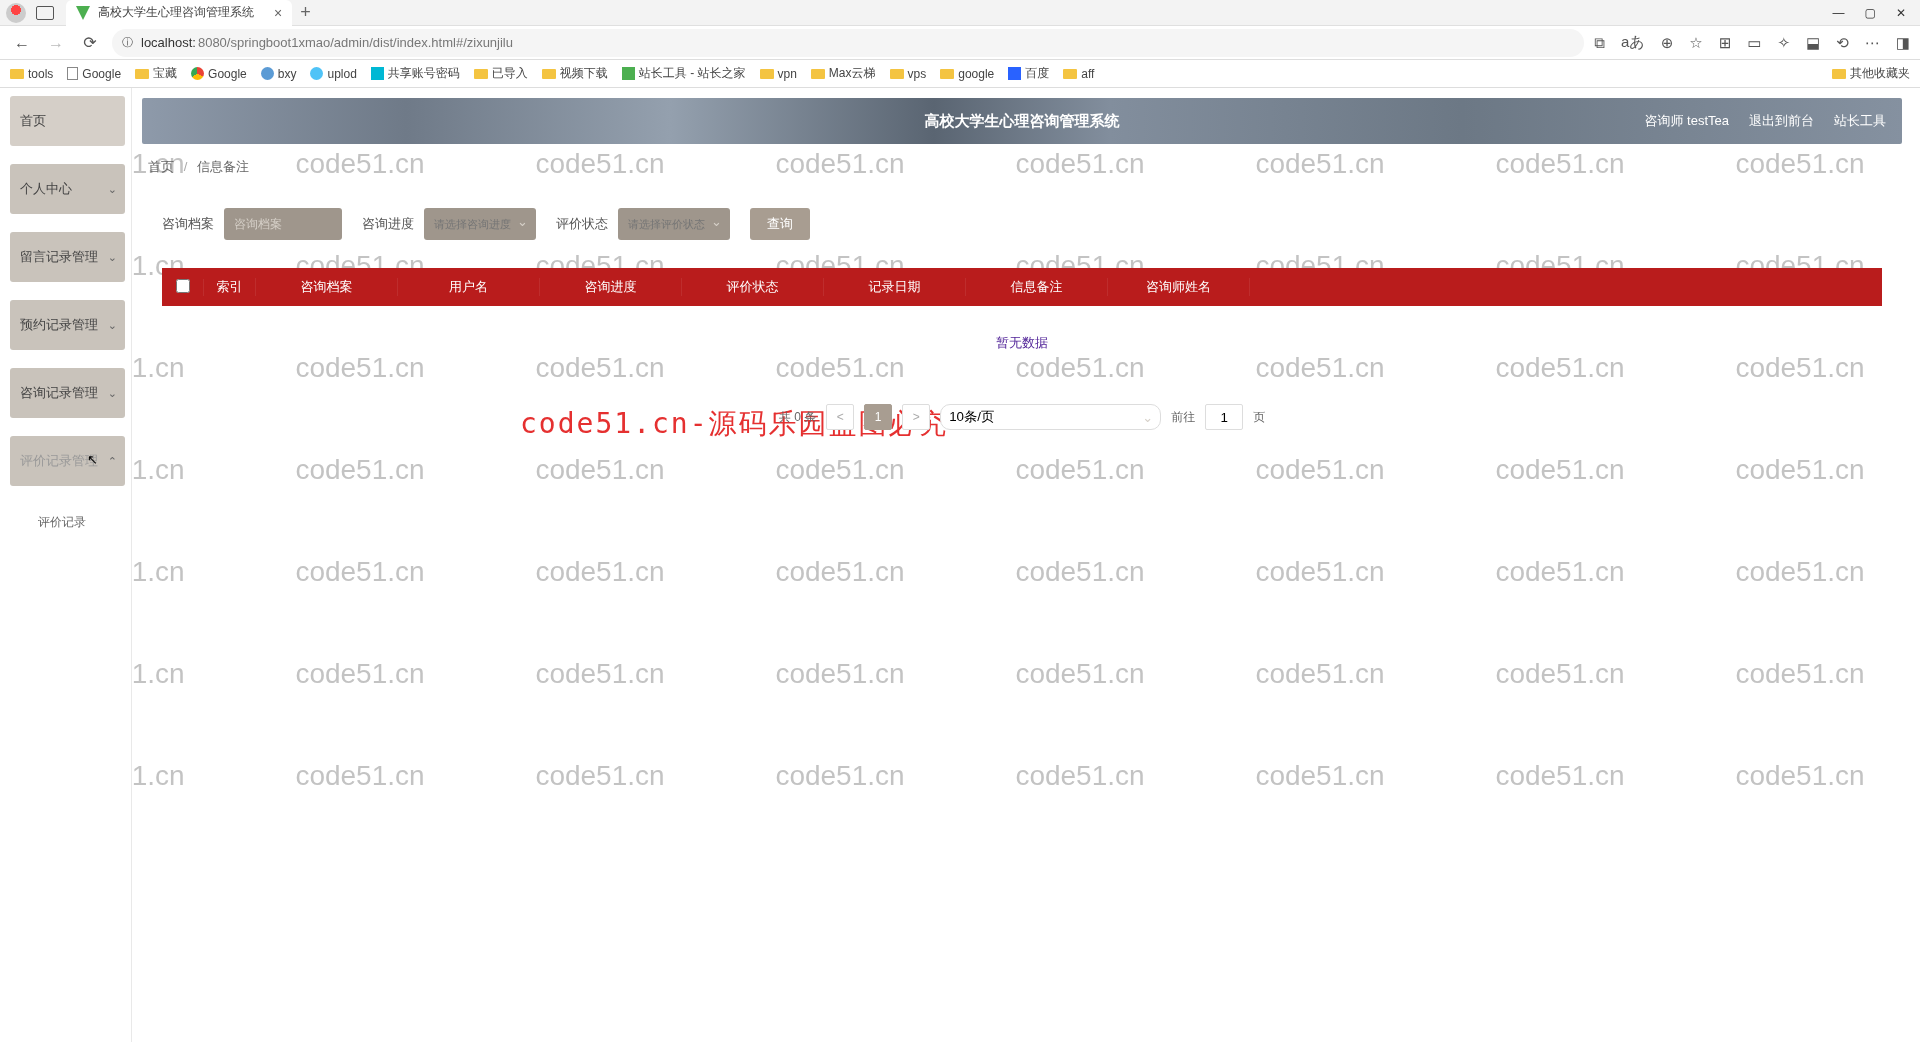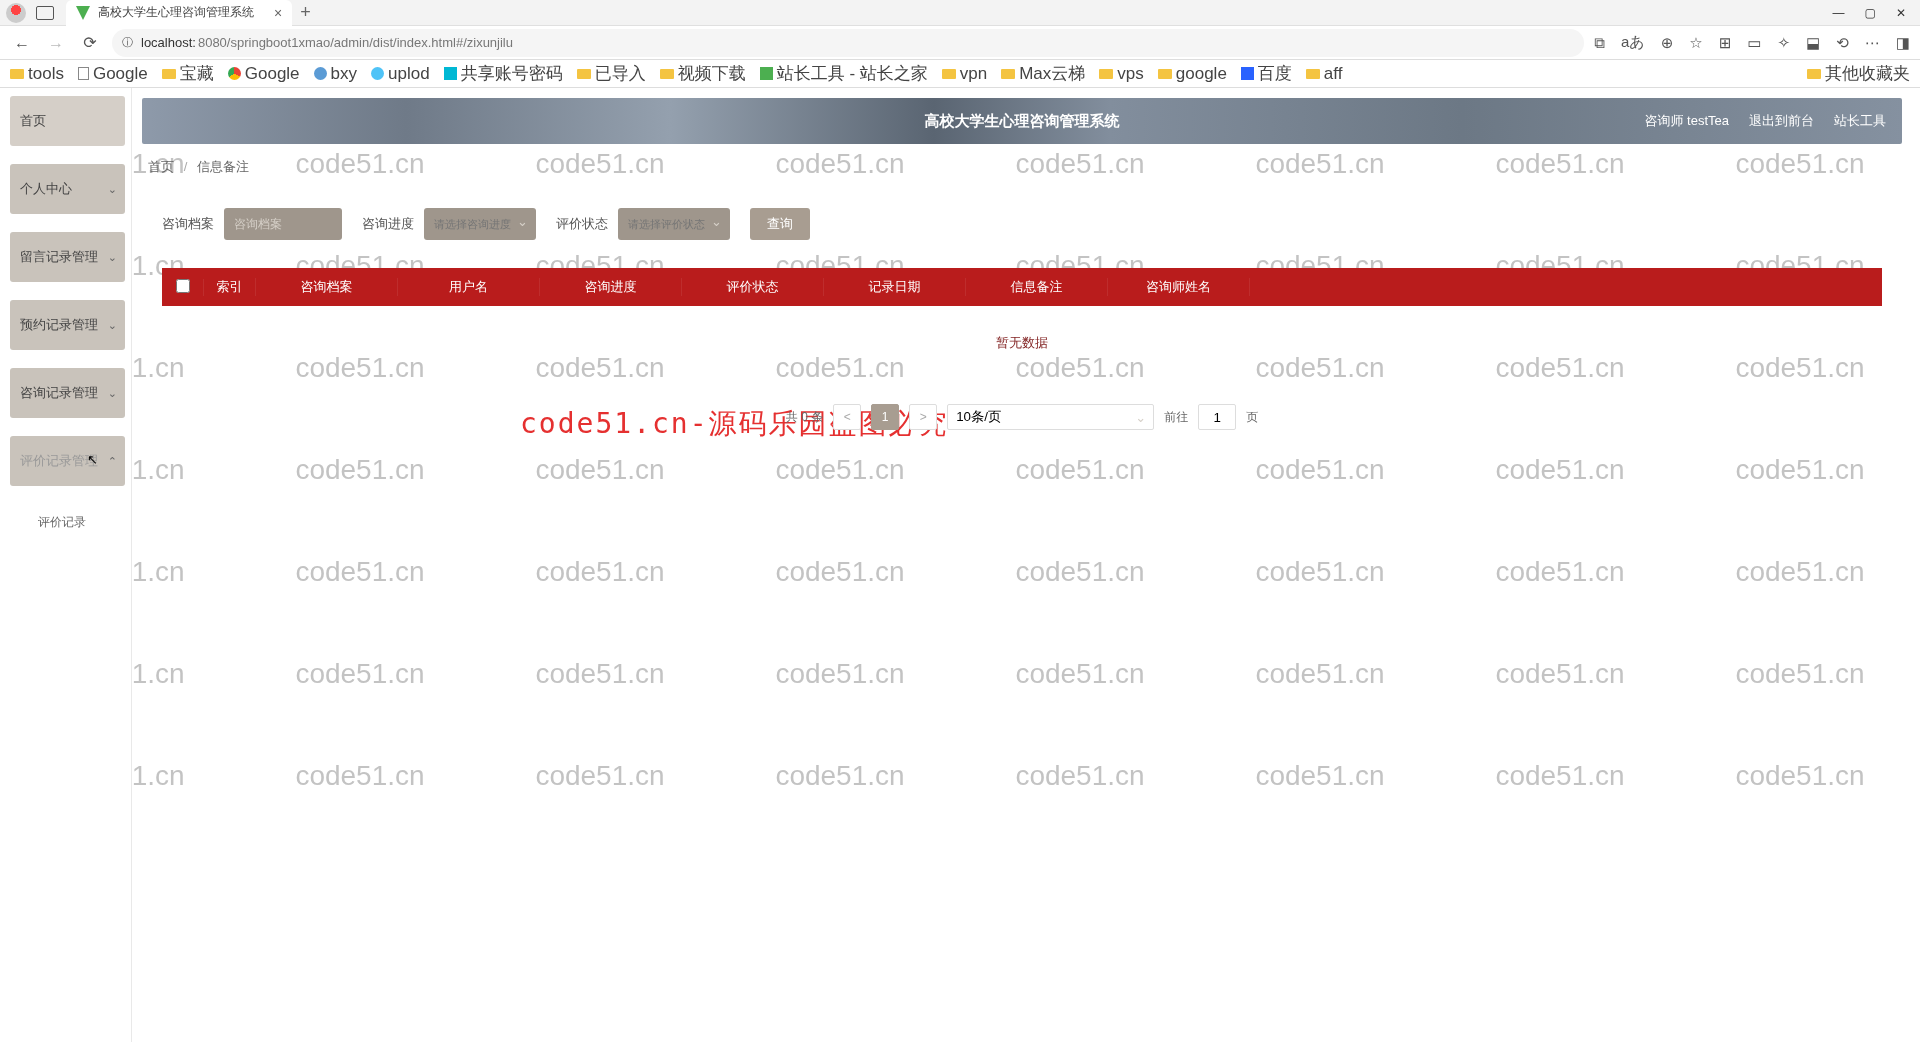--- a/index.html
+++ b/index.html
@@ -16,21 +16,21 @@
 .win-controls { margin-left: auto; display: flex; gap: 20px; padding-right: 8px; color: #333; }
 .win-controls span { font-size: 12px; cursor: pointer; }
 
 .addr-bar { height: 34px; background: #fff; display: flex; align-items: center; padding: 0 10px; gap: 10px; border-bottom: 1px solid #ddd; }
 .nav-btn { width: 24px; height: 24px; display: flex; align-items: center; justify-content: center; color: #555; font-size: 16px; }
 .url-field { flex: 1; display: flex; align-items: center; gap: 8px; padding: 0 10px; border-radius: 16px; background: #f5f5f5; height: 28px; font-size: 13px; color: #555; }
 .url-field .lock { font-size: 11px; }
 .addr-icons { display: flex; gap: 16px; color: #555; align-items: center; }
 .addr-icons span { font-size: 15px; }
 
-.bm-bar { height: 28px; background: #fff; display: flex; align-items: center; padding: 0 10px; gap: 14px; font-size: 17px; color: #444; border-bottom: 1px solid #ddd; }
+.bm-bar { height: 28px; background: #fff; display: flex; align-items: center; padding: 0 10px; gap: 14px; font-size: 12px; color: #444; border-bottom: 1px solid #ddd; }
 .bm { display: flex; align-items: center; gap: 4px; }
 .bm .folder { width: 14px; height: 10px; background: #f4c441; border-radius: 1px; }
 .bm .page { width: 11px; height: 13px; border: 1px solid #888; background: #fff; }
 .bm .gico { width: 13px; height: 13px; border-radius: 50%; background: conic-gradient(#ea4335 0 33%, #fbbc05 33% 66%, #34a853 66% 100%); }
 .bm .bico { width: 13px; height: 13px; border-radius: 50%; background: #5b9bd5; }
 .bm .rico { width: 13px; height: 13px; background: #00b8d4; }
 .bm-other { margin-left: auto; }
 
 
 .wm { position: absolute; top: 88px; left: 0; right: 0; bottom: 0; pointer-events: none; z-index: 1; overflow: hidden; }
@@ -70,26 +70,26 @@
 .th.idx { width: 52px; }
 .th.arc { width: 142px; }
 .th.usr { width: 142px; }
 .th.prg { width: 142px; }
 .th.sts { width: 142px; }
 .th.dat { width: 142px; }
 .th.rmk { width: 142px; }
 .th.nam { width: 142px; }
 .th.ops { flex: 1; }
 input[type=checkbox] { width: 14px; height: 14px; }
-.empty { text-align: center; color: #7f1d1d; font-size: 13px; padding: 28px 0; }
+.empty { text-align: center; color: #4c1d95; font-size: 13px; padding: 28px 0; }
 
 .pager { display: flex; align-items: center; justify-content: center; gap: 10px; font-size: 12px; color: #666; margin-top: 24px; }
 .pg-btn { width: 28px; height: 26px; border: 1px solid #ddd; background: #fff; border-radius: 2px; color: #aaa; display: flex; align-items: center; justify-content: center; }
 .pg-btn.cur { background: #a89d91; color: #fff; border-color: #a89d91; }
-.pg-sel { height: 26px; border: 1px solid #ddd; border-radius: 2px; padding: 0 20px 0 8px; background: #fff; }
+.pg-sel { height: 26px; border: 1px solid #ddd; border-radius: 10px; padding: 0 34px 0 8px; background: #fff; }
 .pg-input { width: 38px; height: 26px; border: 1px solid #ddd; border-radius: 2px; text-align: center; }
 
 .cursor { position: absolute; top: 452px; left: 87px; z-index: 10; font-size: 13px; }
 </style>
 </head>
 <body>
 
 <div class="browser-top">
   <div class="profile-icon"></div>
   <div class="tabmgr"></div>

